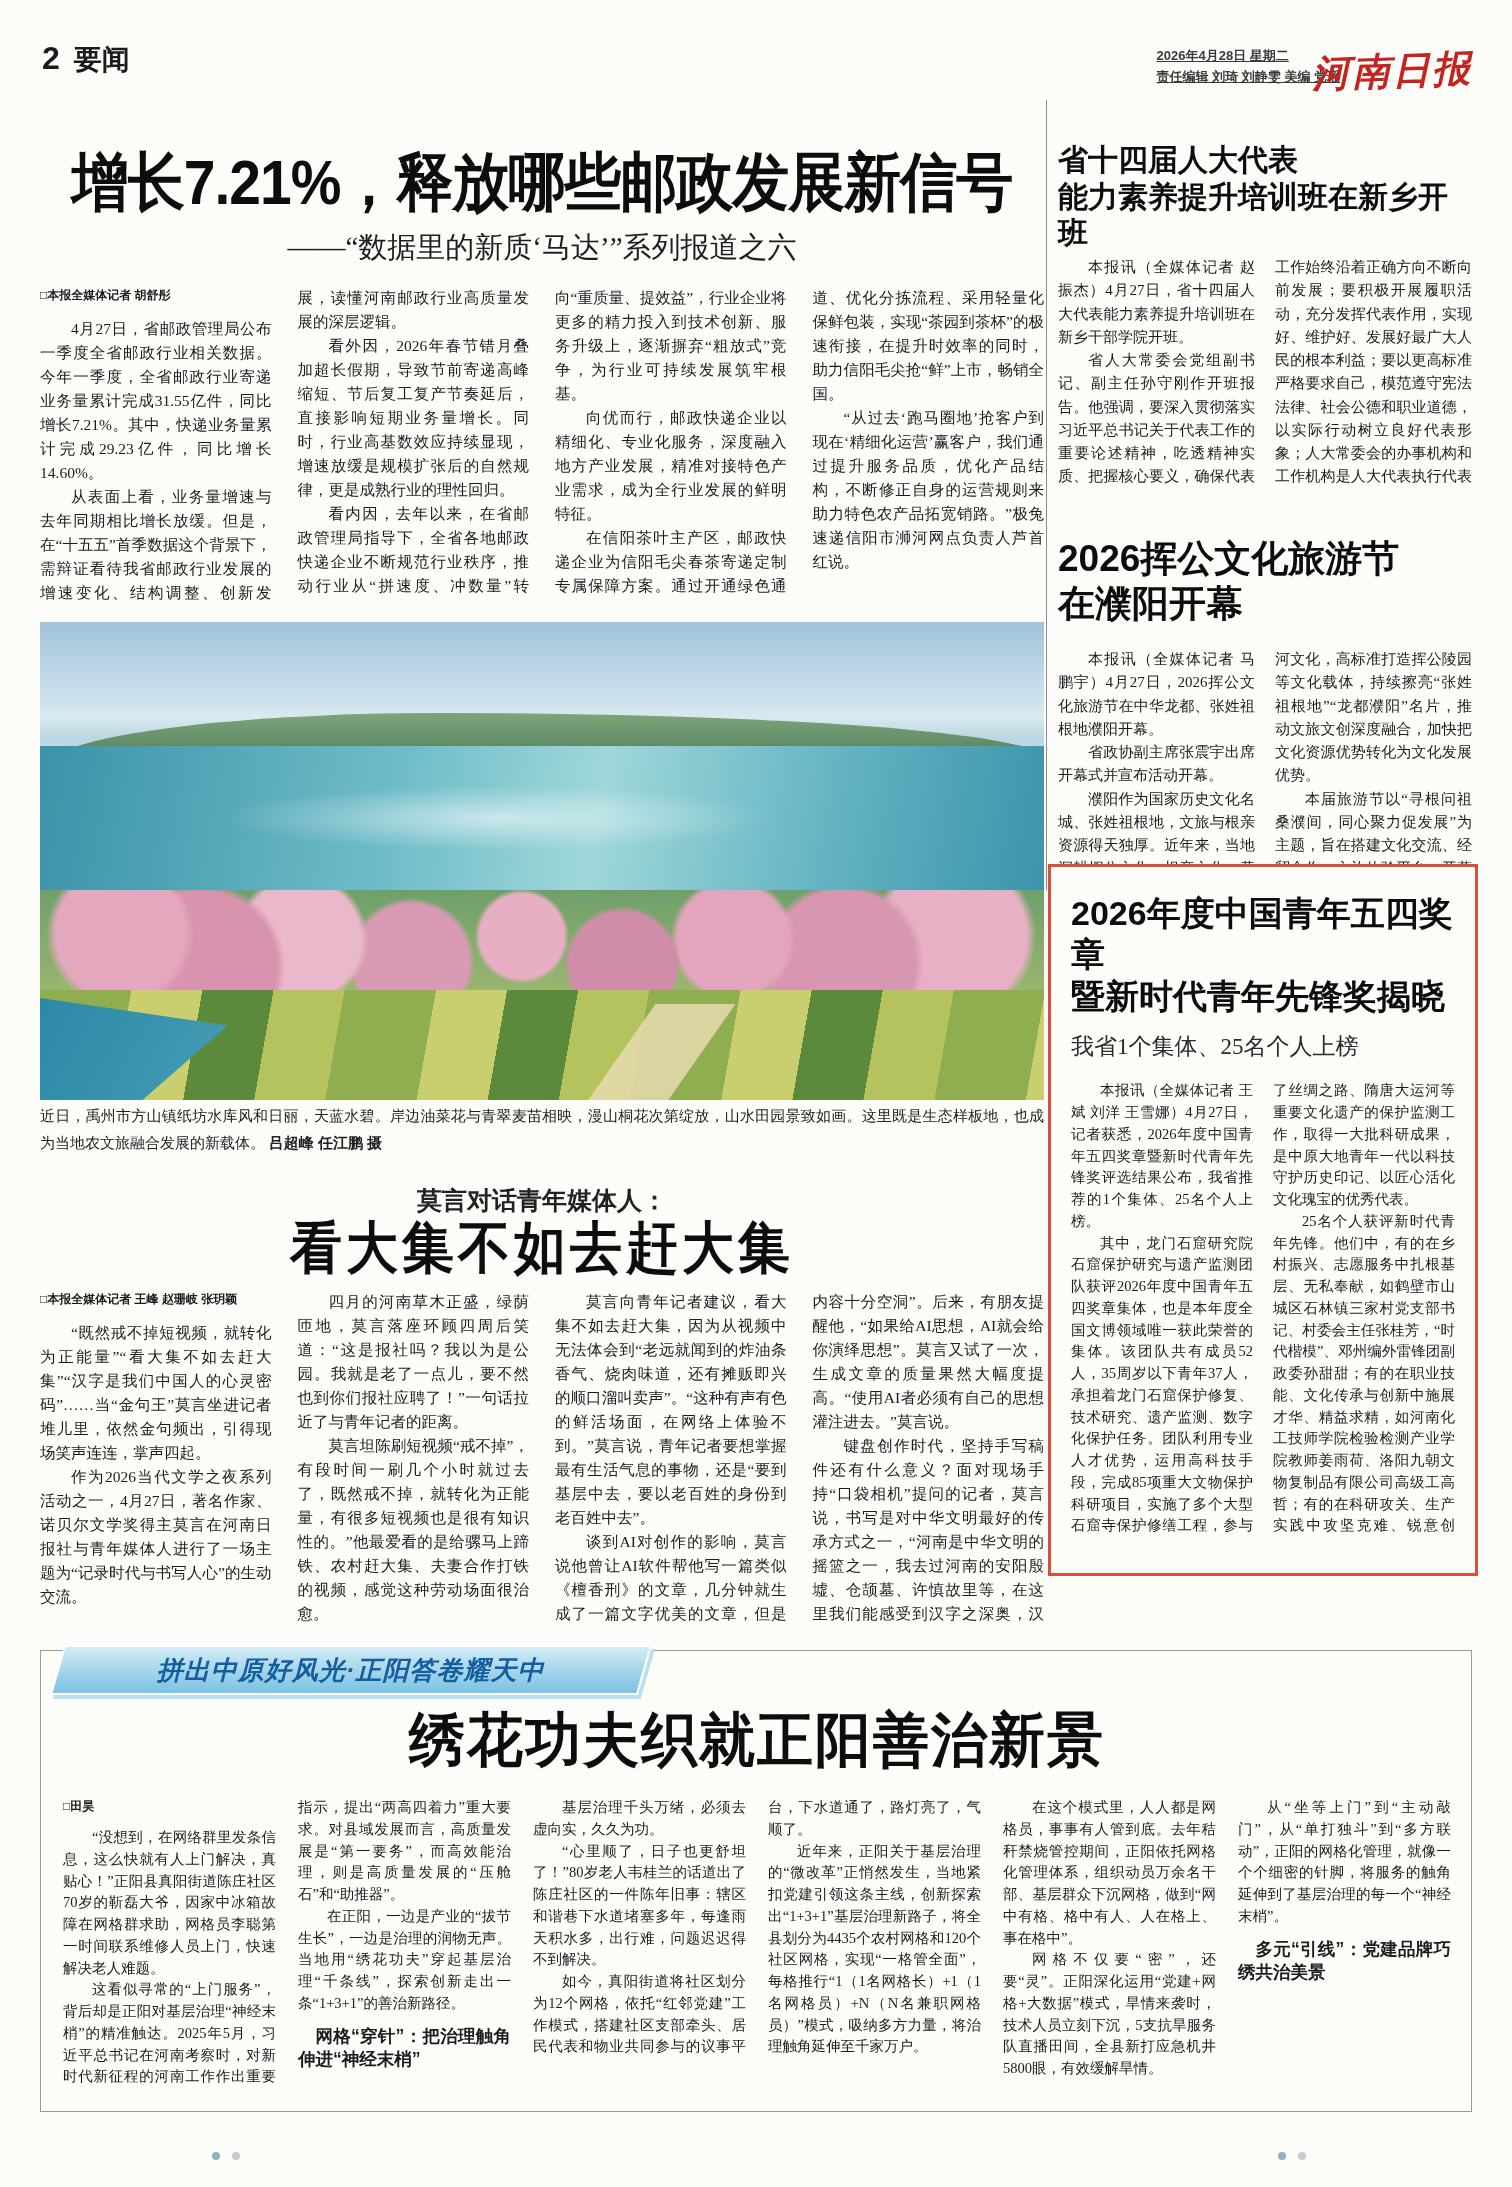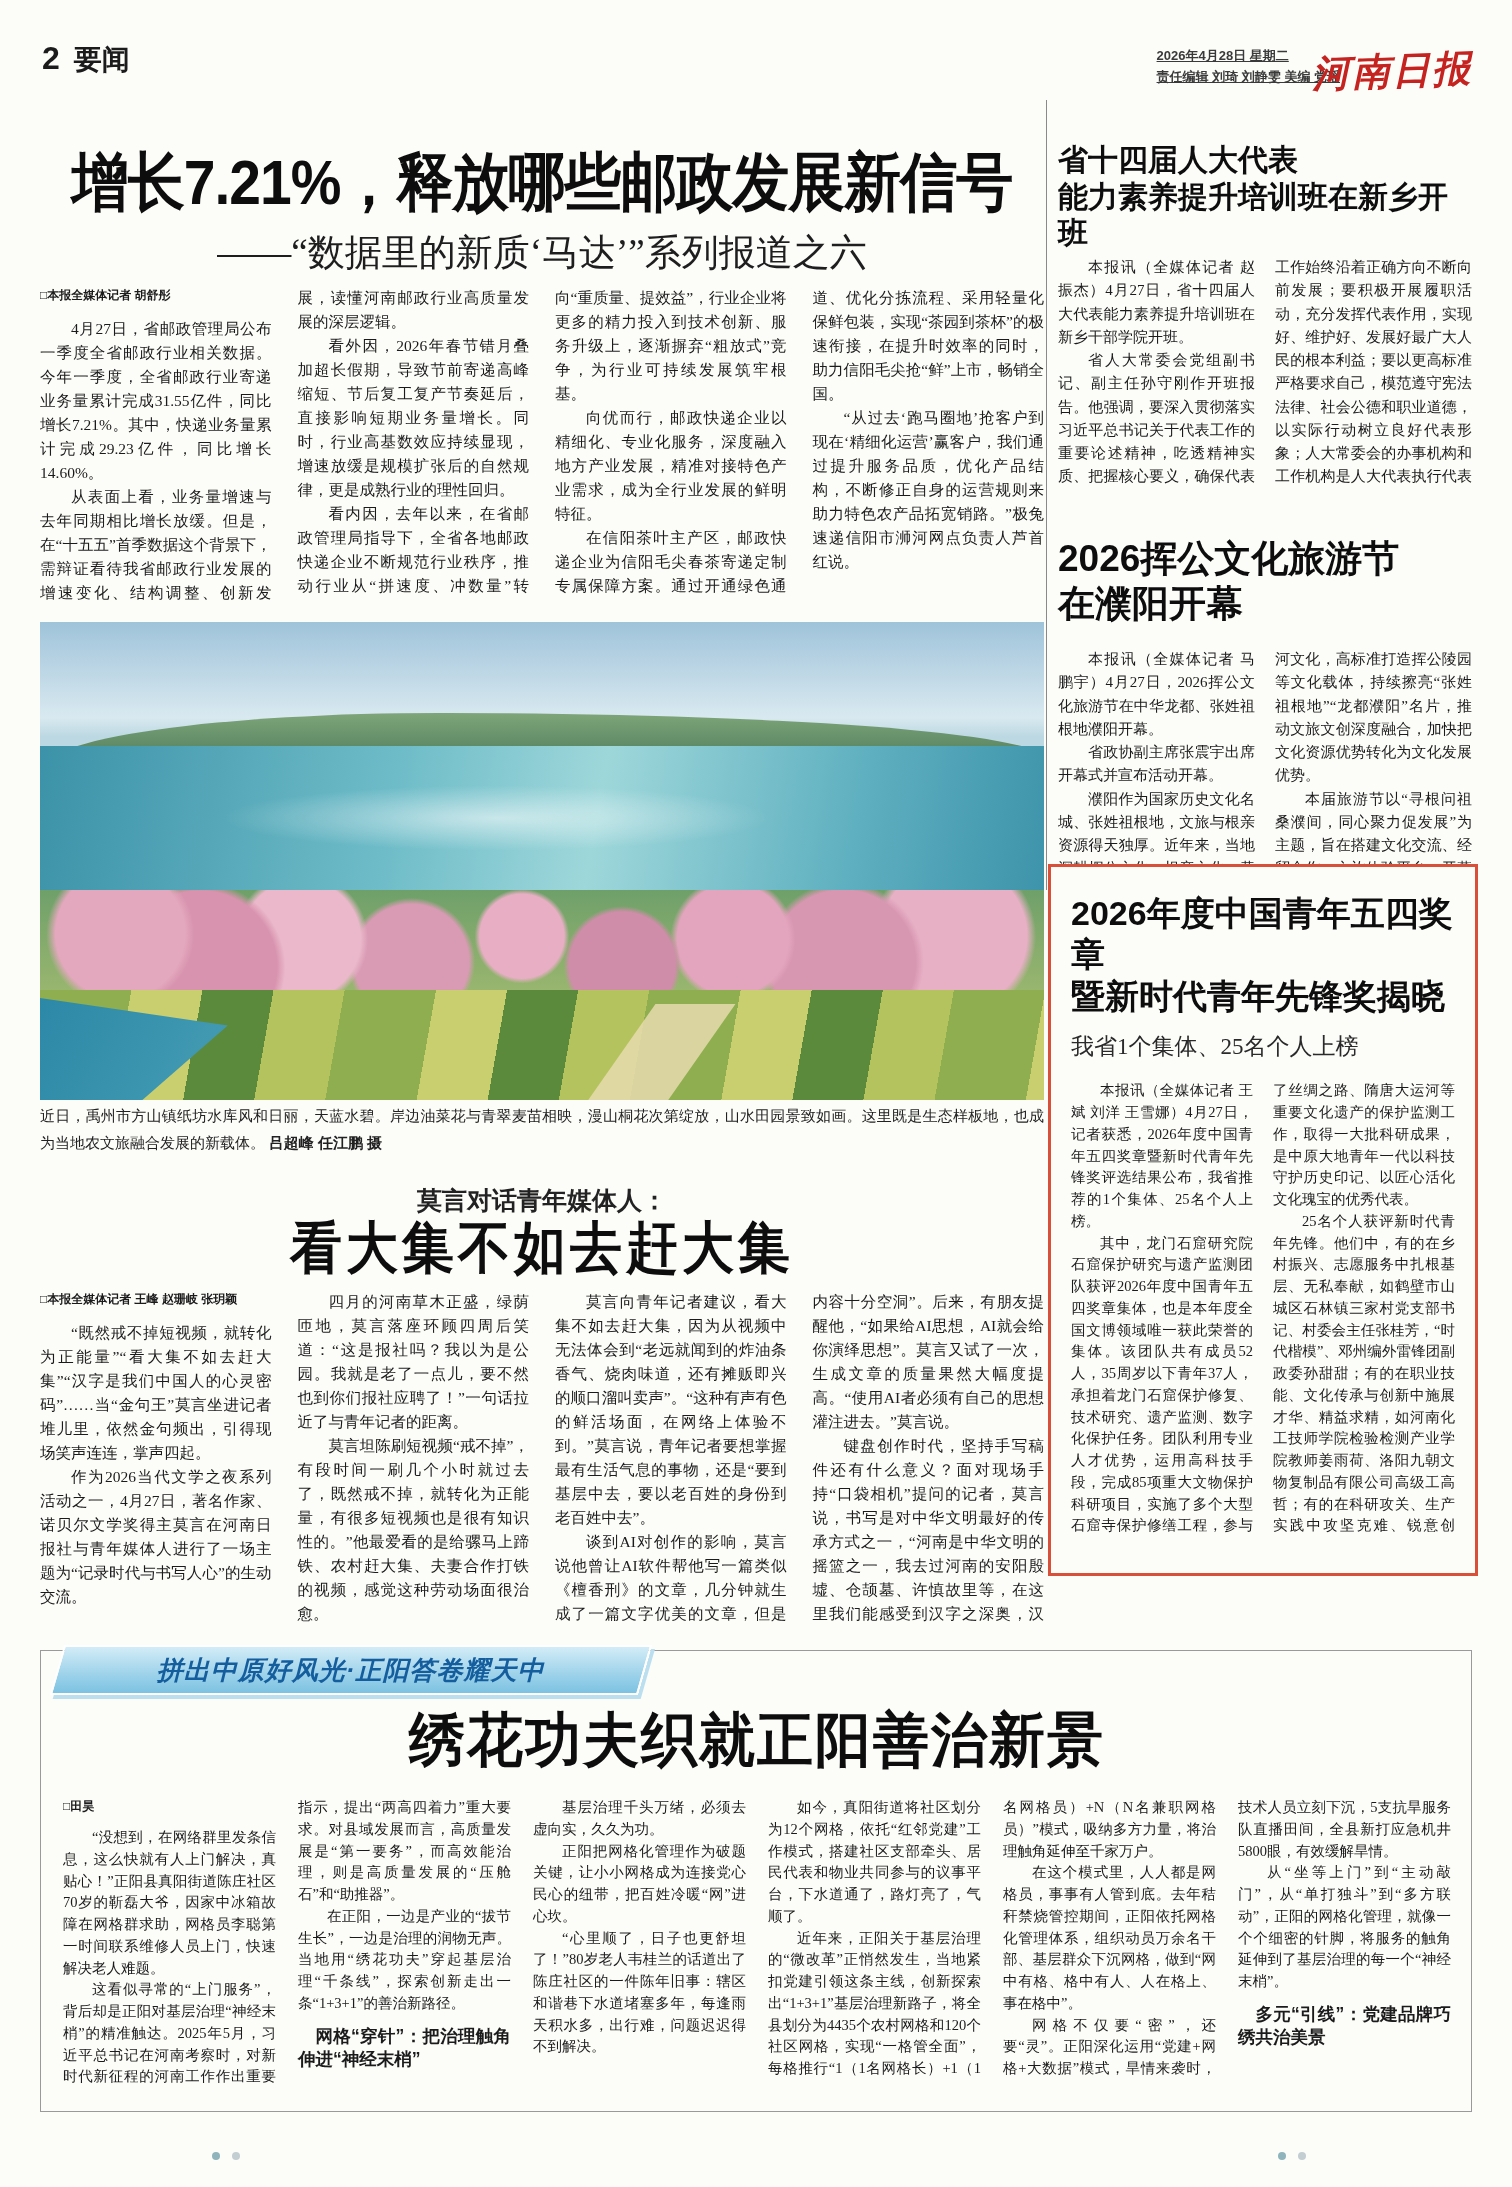--- a/index.html
+++ b/index.html
@@ -13,21 +13,21 @@
   .pg-no{font-family:"Liberation Sans","DejaVu Sans",sans-serif;font-weight:900;font-size:32px;}
   .pg-sec{font-family:"Liberation Sans","DejaVu Sans",sans-serif;font-weight:900;font-size:28px;margin-left:14px;}
   .hdr-right{font-family:"Liberation Sans","DejaVu Sans",sans-serif;
     font-size:13px;font-weight:bold;color:#3a3a3a;line-height:1.6;text-decoration:underline;}
   .masthead{font-size:38px;font-weight:900;color:#c42320;font-style:italic;
     font-family:"Liberation Serif","DejaVu Serif",serif;transform:rotate(-2deg);letter-spacing:2px;}
   
   .hl-main{font-family:"Liberation Sans","DejaVu Sans",sans-serif;font-weight:900;
     font-size:57px;letter-spacing:-1px;white-space:nowrap;text-align:center;
     transform:scaleY(1.12);transform-origin:top center;color:#0d0d0d;}
-  .hl-sub{font-size:37px;text-align:center;color:#1e1e1e;}
+  .hl-sub{font-size:29px;text-align:center;color:#1e1e1e;}
   .hl-side{font-family:"Liberation Sans","DejaVu Sans",sans-serif;font-weight:900;color:#0d0d0d;line-height:1.22;}
   .hl-moyan-kicker{font-size:25px;text-align:center;font-weight:bold;color:#222;}
   .hl-moyan{font-family:"Liberation Sans","DejaVu Sans",sans-serif;font-weight:900;
     font-size:52px;text-align:center;letter-spacing:4px;transform:scaleY(1.08);color:#0d0d0d;}
   
   .body-text{font-size:15.5px;line-height:1.55;text-align:justify;overflow:hidden;height:100%;column-fill:auto;}
   .cols-4{column-count:4;column-gap:26px;}
   .cols-2{column-count:2;column-gap:20px;}
   .cols-6{column-count:6;column-gap:22px;}
   .para{margin:0;text-indent:2em;}
@@ -195,21 +195,20 @@
     <div class="abs hl-zy" style="left:20px;top:52px;width:1392px;">绣花功夫织就正阳善治新景</div>
     <div class="abs" style="left:22px;top:146px;width:1388px;height:300px;">
       <div class="body-text cols-6" style="font-size:14.5px;line-height:1.5;">
         <p class="byline">□田昊</p>
         <div>
             <p class="para">“没想到，在网络群里发条信息，这么快就有人上门解决，真贴心！”正阳县真阳街道陈庄社区70岁的靳磊大爷，因家中冰箱故障在网格群求助，网格员李聪第一时间联系维修人员上门，快速解决老人难题。</p>
             <p class="para">这看似寻常的“上门服务”，背后却是正阳对基层治理“神经末梢”的精准触达。2025年5月，习近平总书记在河南考察时，对新时代新征程的河南工作作出重要指示，提出“两高四着力”重大要求。对县域发展而言，高质量发展是“第一要务”，而高效能治理，则是高质量发展的“压舱石”和“助推器”。</p>
             <p class="para">在正阳，一边是产业的“拔节生长”，一边是治理的润物无声。当地用“绣花功夫”穿起基层治理“千条线”，探索创新走出一条“1+3+1”的善治新路径。</p>
             <h3 class="subhead">网格“穿针”：把治理触角伸进“神经末梢”</h3>
             <p class="para">基层治理千头万绪，必须去虚向实，久久为功。</p>
-            <p class="para">正阳把网格化管理作为破题关键，让小小网格成为连接党心民心的纽带，把百姓冷暖“网”进心坎。</p>
             <p class="para">“心里顺了，日子也更舒坦了！”80岁老人韦桂兰的话道出了陈庄社区的一件陈年旧事：辖区和谐巷下水道堵塞多年，每逢雨天积水多，出行难，问题迟迟得不到解决。</p>
             <p class="para">如今，真阳街道将社区划分为12个网格，依托“红邻党建”工作模式，搭建社区支部牵头、居民代表和物业共同参与的议事平台，下水道通了，路灯亮了，气顺了。</p>
             <p class="para">近年来，正阳关于基层治理的“微改革”正悄然发生，当地紧扣党建引领这条主线，创新探索出“1+3+1”基层治理新路子，将全县划分为4435个农村网格和120个社区网格，实现“一格管全面”，每格推行“1（1名网格长）+1（1名网格员）+N（N名兼职网格员）”模式，吸纳多方力量，将治理触角延伸至千家万户。</p>
             <p class="para">在这个模式里，人人都是网格员，事事有人管到底。去年秸秆禁烧管控期间，正阳依托网格化管理体系，组织动员万余名干部、基层群众下沉网格，做到“网中有格、格中有人、人在格上、事在格中”。</p>
             <p class="para">网格不仅要“密”，还要“灵”。正阳深化运用“党建+网格+大数据”模式，旱情来袭时，技术人员立刻下沉，5支抗旱服务队直播田间，全县新打应急机井5800眼，有效缓解旱情。</p>
             <p class="para">从“坐等上门”到“主动敲门”，从“单打独斗”到“多方联动”，正阳的网格化管理，就像一个个细密的针脚，将服务的触角延伸到了基层治理的每一个“神经末梢”。</p>
             <h3 class="subhead">多元“引线”：党建品牌巧绣共治美景</h3>
           </div>
       </div>
     </div>

